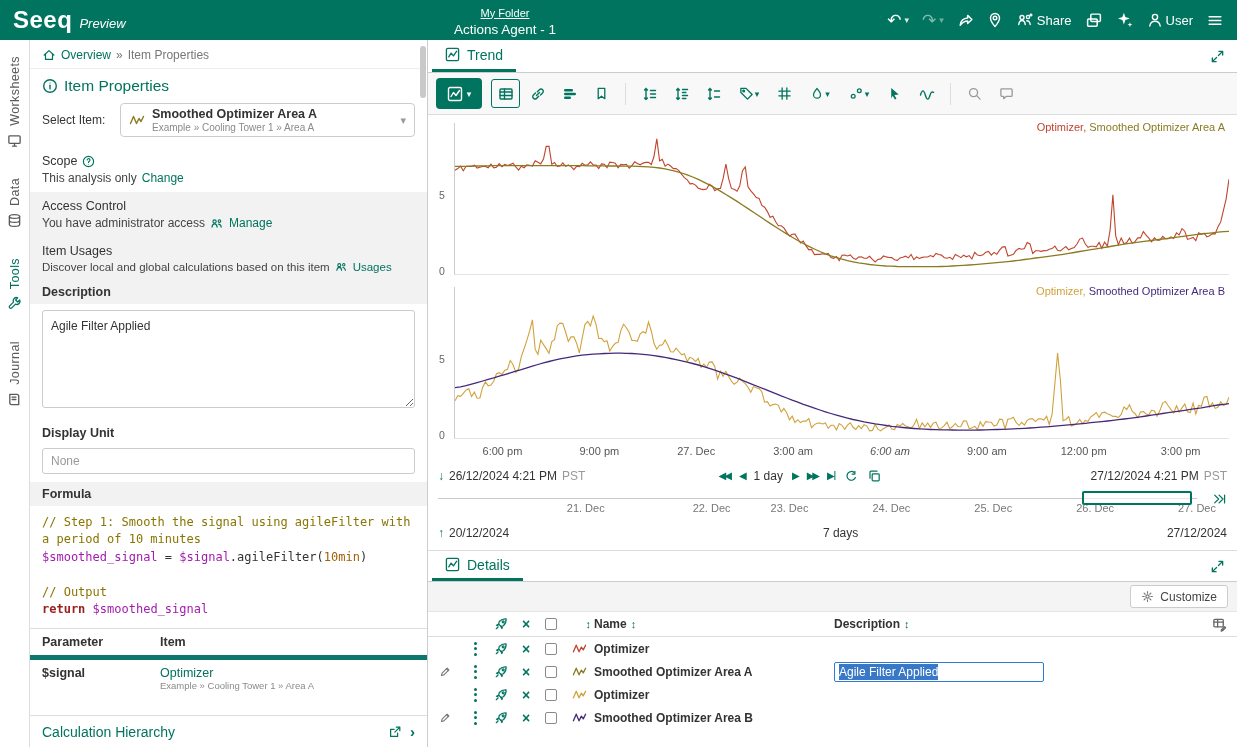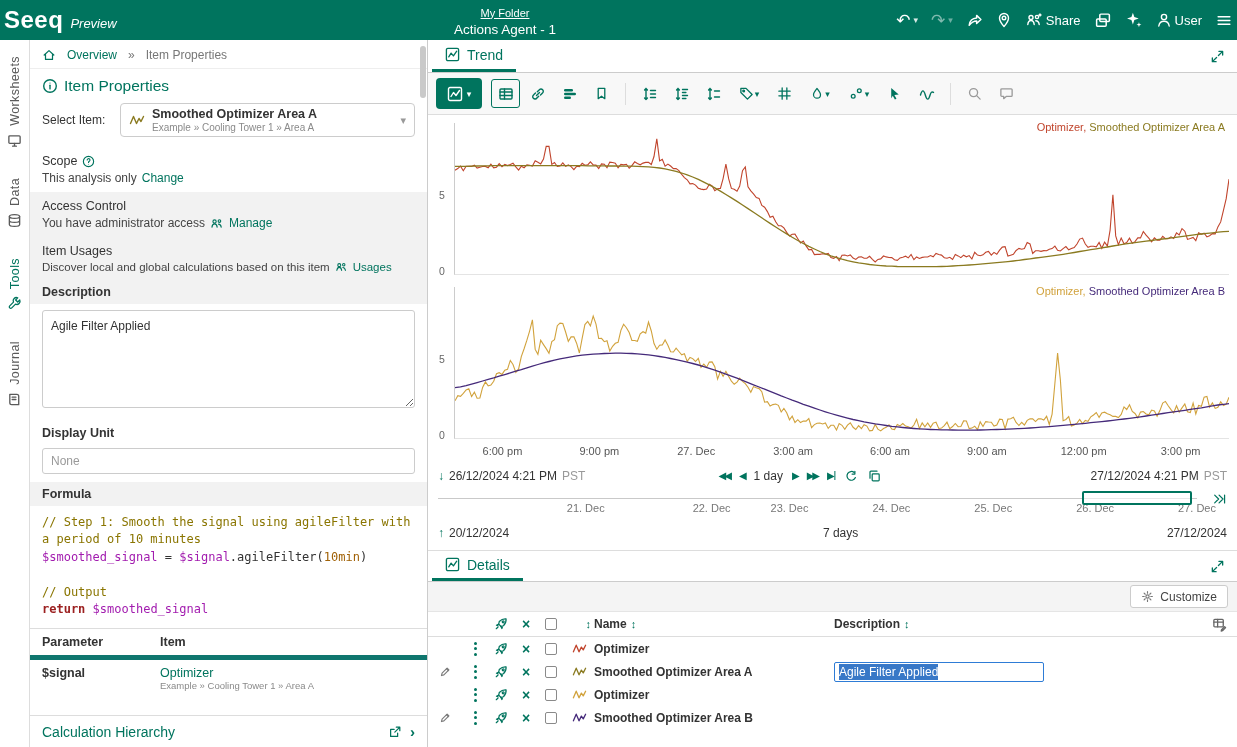--- a/index.html
+++ b/index.html
@@ -1,20 +1,20 @@
 <!DOCTYPE html>
 <html><head>
 <meta charset="utf-8">
 <style>
   *{box-sizing:border-box;margin:0;padding:0}
   html,body{width:1237px;height:747px;overflow:hidden;font-family:"Liberation Sans",sans-serif;background:#fff;color:#333}
   svg.i{fill:none;stroke:currentColor;stroke-width:1.4;stroke-linecap:round;stroke-linejoin:round;display:block}
 
   
-  .topbar{height:40px;background:#00745E;display:flex;align-items:center;padding:0 4px;color:#fff;position:relative}
+  .topbar{height:40px;background:#00745E;display:flex;align-items:center;padding:0 13px;color:#fff;position:relative}
   .logo{display:flex;align-items:baseline;cursor:pointer}
   .logo-main{font-size:24px;font-weight:700;letter-spacing:.5px}
   .logo-sub{font-size:13px;font-style:italic;font-weight:300;margin-left:7px}
   .tb-center{position:absolute;left:505px;transform:translateX(-50%);text-align:center;line-height:1.25}
   .tb-folder{font-size:11px;color:#fff;text-decoration:underline;cursor:pointer}
   .tb-title{font-size:13.5px}
   .tb-right{margin-left:auto;display:flex;align-items:center;gap:13px}
   .tb-ic{display:flex;align-items:center;gap:3px;cursor:pointer;font-size:17px;line-height:1}
   .tb-ic .lbl{font-size:13px}
   .tb-ic.dim{opacity:.5}
@@ -25,21 +25,21 @@
 
   
   .strip{width:30px;border-right:1px solid #ddd;background:#fff;display:flex;flex-direction:column;align-items:center;padding-top:16px;gap:30px;flex:none}
   .strip-item{display:flex;flex-direction:column;align-items:center;gap:7px;color:#5a5a5a;cursor:pointer}
   .strip-item.active{color:#00745E}
   .vlabel{writing-mode:vertical-rl;transform:rotate(180deg);font-size:12.5px;letter-spacing:.4px}
 
   
   .panel{width:398px;border-right:1px solid #ccc;position:relative;overflow:hidden;flex:none;background:#fff}
   .panel-scroll{position:absolute;right:1px;top:6px;width:6px;height:52px;background:#c9c9c9;border-radius:3px}
-  .crumb{display:flex;align-items:flex-end;gap:11px;padding:8px 12px 6px;font-size:12px;color:#777;border-bottom:1px solid #eee}
+  .crumb{display:flex;align-items:flex-end;gap:5px;padding:8px 12px 6px;font-size:12px;color:#777;border-bottom:1px solid #eee}
   .crumb .tlink{color:#00745E}
   .ptitle{display:flex;align-items:center;gap:6px;padding:8px 12px 6px;color:#00745E;font-size:15.5px}
   .selrow{display:flex;align-items:center;gap:8px;padding:2px 12px 10px;font-size:12px}
   .selrow .lab{width:70px;flex:none;color:#333}
   .dropdown{flex:1;border:1px solid #ccc;border-radius:4px;padding:3px 8px;display:flex;align-items:center;gap:7px;cursor:pointer;background:#fff}
   .dd-name{font-weight:bold;font-size:12.5px;line-height:1.2}
   .dd-path{font-size:10px;color:#8a8a8a}
   .dd-caret{margin-left:auto;color:#999;font-size:11px}
   .sec{padding:7px 12px;font-size:12px}
   .sec.gray{background:#f2f2f2}
@@ -493,21 +493,21 @@
         <span class="ytick" style="top: 146px;">0</span>
             <span class="ytick" style="top: 69.6842px;">5</span>
           </div>
       </div>
 
       <div class="xaxis" id="xaxis">
           <span style="left: 6.25%;">6:00 pm</span>
           <span style="left: 18.75%;">9:00 pm</span>
           <span style="left: 31.25%;">27. Dec</span>
           <span style="left: 43.75%;">3:00 am</span>
-          <span style="left: 56.25%;">6:00 am</span>
+          <span style="left: 56.25%; font-style: italic;">6:00 am</span>
           <span style="left: 68.75%;">9:00 am</span>
           <span style="left: 81.25%;">12:00 pm</span>
           <span style="left: 93.75%;">3:00 pm</span>
         </div>
 
       <div class="rangebar">
         <div class="rb-left">
           <span class="teal" style="font-weight:bold">↓</span>
           <span>26/12/2024 4:21 PM</span>
           <span class="tz">PST</span>

